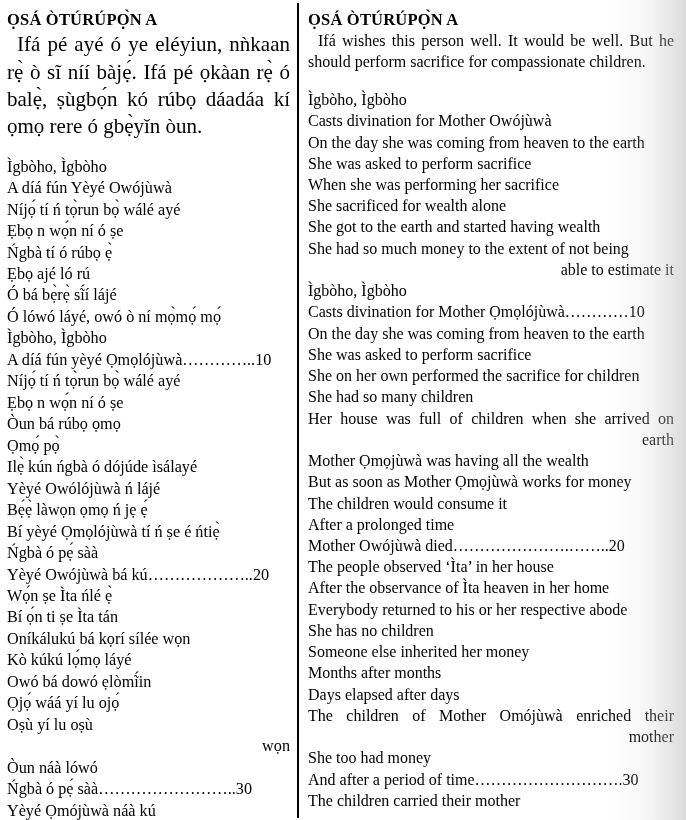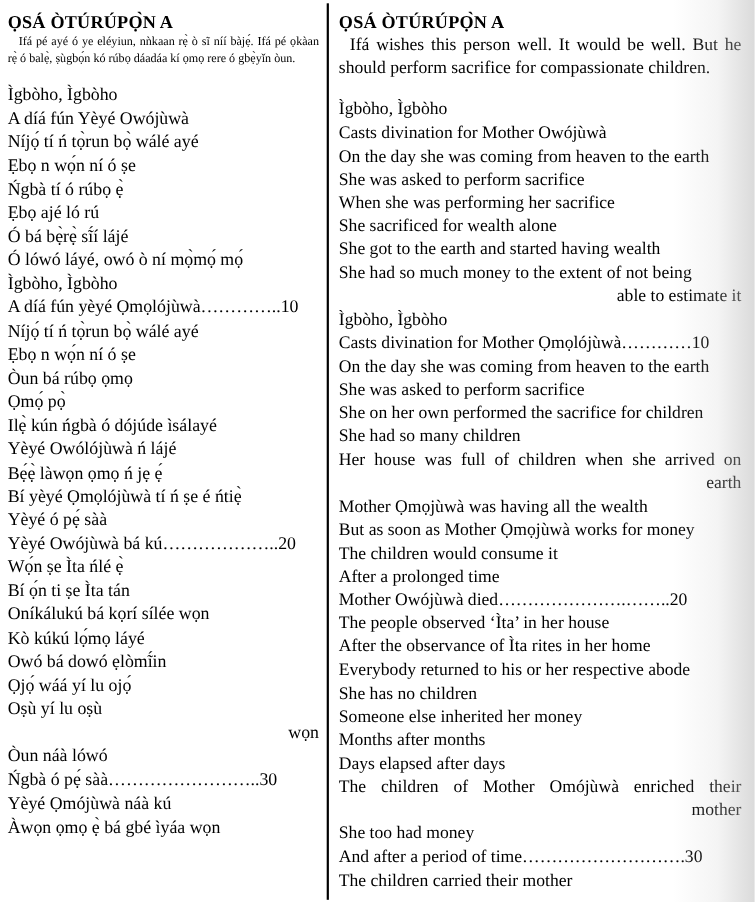--- a/index.html
+++ b/index.html
@@ -61,21 +61,21 @@
   }
   h1.heading {
     font-size: 16.5px;
     font-weight: bold;
     margin: 0 0 1px 0;
     padding: 0;
     letter-spacing: 0.2px;
     line-height: 1.24;
   }
   p.intro {
-    font-size: 11px;
+    font-size: 21px;
     margin: 0;
     padding: 0;
     text-align: justify;
     text-indent: 10px;
     line-height: 1.30;
     hyphens: none;
   }
   .verse {
     margin-top: 16px;
   }
@@ -129,21 +129,21 @@
           <div class="vline">Ìgbòho, Ìgbòho</div>
           <div class="vline">A díá fún yèyé Ọmọlójùwà…………..10</div>
           <div class="vline">Níjọ́ tí ń tọ̀run bọ̀ wálé ayé</div>
           <div class="vline">Ẹbọ n wọ́n ní ó ṣe</div>
           <div class="vline">Òun bá rúbọ ọmọ</div>
           <div class="vline">Ọmọ́ pọ̀</div>
           <div class="vline">Ilẹ̀ kún ńgbà ó dójúde ìsálayé</div>
           <div class="vline">Yèyé Owólójùwà ń lájé</div>
           <div class="vline">Bẹ́ẹ̀ làwọn ọmọ ń jẹ ẹ́</div>
           <div class="vline">Bí yèyé Ọmọlójùwà tí ń ṣe é ńtiẹ̀</div>
-          <div class="vline">Yèyé ó pẹ́ sàà</div>
+          <div class="vline">Ńgbà ó pẹ́ sàà</div>
           <div class="vline">Yèyé Owójùwà bá kú………………..20</div>
           <div class="vline">Wọ́n ṣe Ìta ńlé ẹ̀</div>
           <div class="vline">Bí ọ́n ti ṣe Ìta tán</div>
           <div class="vline">Oníkálukú bá kọrí sílée wọn</div>
           <div class="vline">Kò kúkú lọ́mọ láyé</div>
           <div class="vline">Owó bá dowó ẹlòmĩ́in</div>
           <div class="vline">Ọjọ́ wáá yí lu ojọ́</div>
           <div class="vline">Oṣù yí lu oṣù</div>
           <div class="vline cont">wọn</div>
           <div class="vline">Òun náà lówó</div>
@@ -175,21 +175,21 @@
           <div class="vline">She on her own performed the sacrifice for children</div>
           <div class="vline">She had so many children</div>
           <div class="vline justified">Her house was full of children when she arrived on</div>
           <div class="vline cont r">earth</div>
           <div class="vline">Mother Ọmọjùwà was having all the wealth</div>
           <div class="vline">But as soon as Mother Ọmọjùwà works for money</div>
           <div class="vline">The children would consume it</div>
           <div class="vline">After a prolonged time</div>
           <div class="vline">Mother Owójùwà died………………….……..20</div>
           <div class="vline">The people observed ‘Ìta’ in her house</div>
-          <div class="vline">After the observance of Ìta rites in her home</div>
+          <div class="vline">After the observance of Ìta heaven in her home</div>
           <div class="vline">Everybody returned to his or her respective abode</div>
           <div class="vline">She has no children</div>
           <div class="vline">Someone else inherited her money</div>
           <div class="vline">Months after months</div>
           <div class="vline">Days elapsed after days</div>
           <div class="vline justified">The children of Mother Omójùwà enriched their</div>
           <div class="vline cont r">mother</div>
           <div class="vline">She too had money</div>
           <div class="vline">And after a period of time……………………….30</div>
           <div class="vline">The children carried their mother</div>

